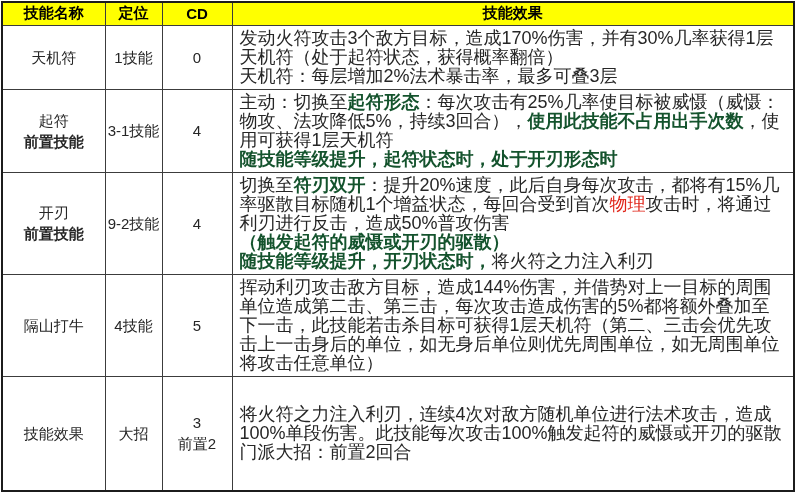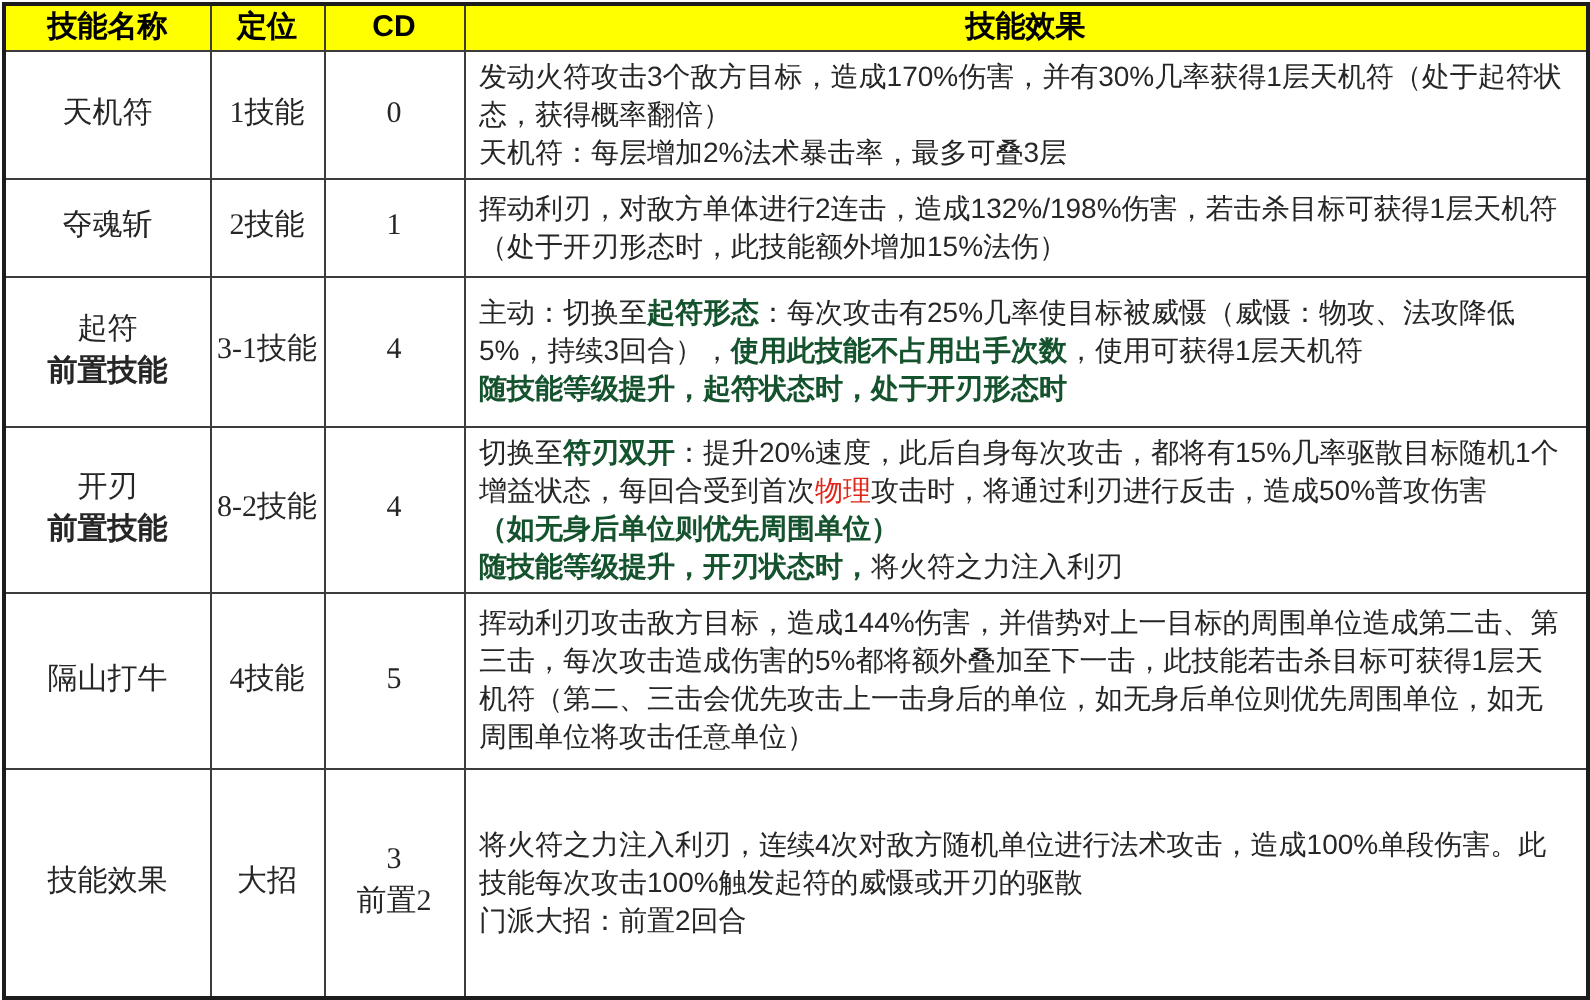--- a/index.html
+++ b/index.html
@@ -30,28 +30,27 @@
     background: #ffff00;
     color: #000000;
     font-weight: bold;
     font-size: 15px;
     height: 23px;
     padding: 1px 2px;
     text-align: center;
   }
   td {
     color: #262626;
-    font-size: 14px;
+    font-size: 18px;
   }
   td.c-name, td.c-pos, td.c-cd {
     text-align: center;
     font-size: 15px;
     line-height: 21px;
     padding: 2px;
-    font-family: Liberation Serif, serif;
   }
   td.c-effect {
     text-align: left;
     padding: 3px 8px 3px 7px;
     line-height: 19px;
   }
   .para { margin: 0; }
   .seg-n  { color: #262626; }
   .seg-rb { color: #14532d; font-weight: bold; }
   .seg-r  { color: #e02418; }
@@ -89,58 +88,46 @@
           </td>
     <td class="c-pos">1技能</td>
     <td class="c-cd">
             <div>0</div>
           </td>
     <td class="c-effect">
             <div class="para"><span class="seg-n">发动火符攻击3个敌方目标，造成170%伤害，并有30%几率获得1层天机符（处于起符状态，获得概率翻倍）</span></div>
             <div class="para"><span class="seg-n">天机符：每层增加2%法术暴击率，最多可叠3层</span></div>
           </td>
   </tr>
-        <tr class="row-1">
-    <td class="c-name">
-            <div>夺魂斩</div>
-          </td>
-    <td class="c-pos">2技能</td>
-    <td class="c-cd">
-            <div>1</div>
-          </td>
-    <td class="c-effect">
-            <div class="para"><span class="seg-n">挥动利刃，对敌方单体进行2连击，造成132%/198%伤害，若击杀目标可获得1层天机符（处于开刃形态时，此技能额外增加15%法伤）</span></div>
-          </td>
-  </tr>
         <tr class="row-2">
     <td class="c-name">
             <div>起符</div>
             <div class="nm-bold">前置技能</div>
           </td>
     <td class="c-pos">3-1技能</td>
     <td class="c-cd">
             <div>4</div>
           </td>
     <td class="c-effect">
             <div class="para"><span class="seg-n">主动：切换至</span><span class="seg-rb">起符形态</span><span class="seg-n">：每次攻击有25%几率使目标被威慑（威慑：物攻、法攻降低5%，持续3回合），</span><span class="seg-rb">使用此技能不占用出手次数</span><span class="seg-n">，使用可获得1层天机符</span></div>
             <div class="para"><span class="seg-rb">随技能等级提升，起符状态时，处于开刃形态时</span></div>
           </td>
   </tr>
         <tr class="row-3">
     <td class="c-name">
             <div>开刃</div>
             <div class="nm-bold">前置技能</div>
           </td>
-    <td class="c-pos">8-2技能</td>
+    <td class="c-pos">9-2技能</td>
     <td class="c-cd">
             <div>4</div>
           </td>
     <td class="c-effect">
             <div class="para"><span class="seg-n">切换至</span><span class="seg-rb">符刃双开</span><span class="seg-n">：提升20%速度，此后自身每次攻击，都将有15%几率驱散目标随机1个增益状态，每回合受到首次</span><span class="seg-r">物理</span><span class="seg-n">攻击时，将通过利刃进行反击，造成50%普攻伤害</span></div>
-            <div class="para"><span class="seg-rb">（如无身后单位则优先周围单位）</span></div>
+            <div class="para"><span class="seg-rb">（触发起符的威慑或开刃的驱散）</span></div>
             <div class="para"><span class="seg-rb">随技能等级提升，开刃状态时，</span><span class="seg-n">将火符之力注入利刃</span></div>
           </td>
   </tr>
         <tr class="row-4">
     <td class="c-name">
             <div>隔山打牛</div>
           </td>
     <td class="c-pos">4技能</td>
     <td class="c-cd">
             <div>5</div>

